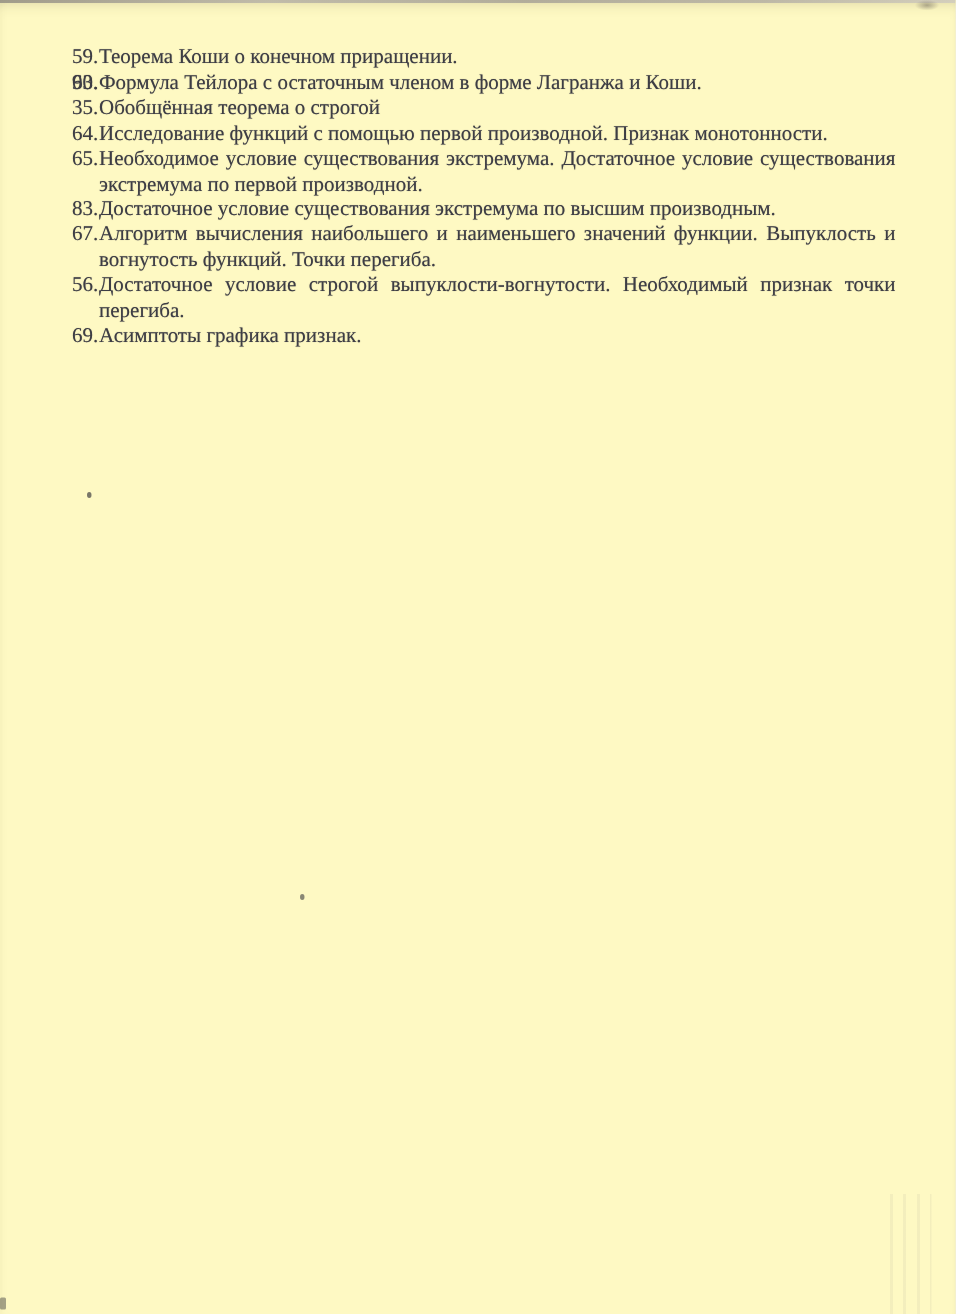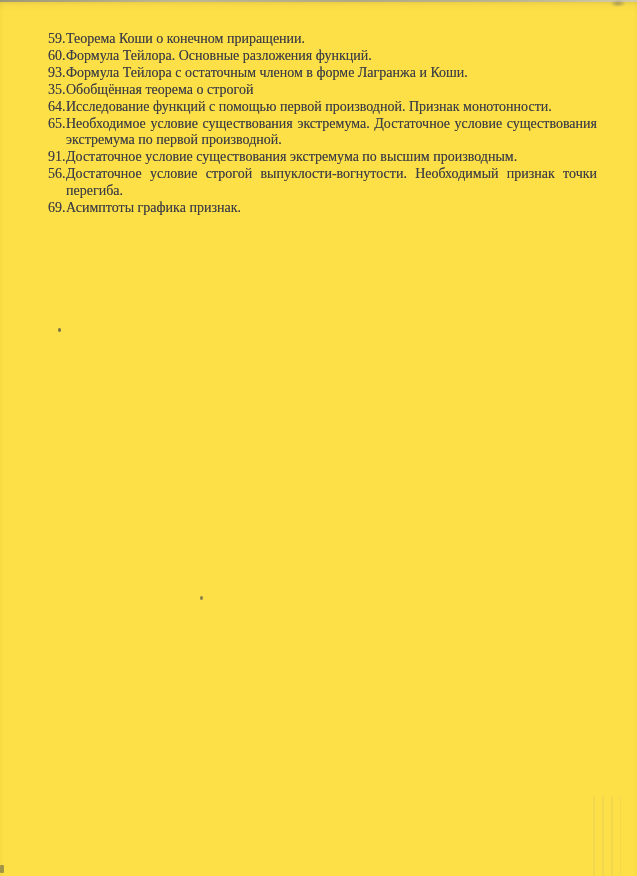--- a/index.html
+++ b/index.html
@@ -49,52 +49,55 @@
   .artifact-bottom-right {
     position: absolute; left: 593px; top: 796px; width: 28px; height: 80px;
     background: repeating-linear-gradient(90deg,
       rgba(158,152,140,0.14) 0 2px, rgba(0,0,0,0) 2px 9px);
     opacity: .8;
   }
 </style>
 </head>
 <body>
 
-<div class="scan-page" style="background-color: #fde047;">
+<div class="scan-page" style="background-color: #fef9c3;">
   <div class="top-edge-line"></div>
   <div class="smudge-top-right"></div>
 
   <div class="question-list" style="color: rgb(61, 61, 68);">
     <div class="question-item">
       <span class="q-num">59.</span>
       <span class="q-text">Теорема Коши о конечном приращении.</span>
     </div>
     <div class="question-item">
       <span class="q-num">60.</span>
-      <span class="q-text">Формула Тейлора. Основные разложения функций.</span>
     </div>
     <div class="question-item">
       <span class="q-num">93.</span>
       <span class="q-text">Формула Тейлора с остаточным членом в форме Лагранжа и Коши.</span>
     </div>
     <div class="question-item">
       <span class="q-num">35.</span>
       <span class="q-text">Обобщённая теорема о строгой</span>
     </div>
     <div class="question-item">
       <span class="q-num">64.</span>
       <span class="q-text">Исследование функций с помощью первой производной. Признак монотонности.</span>
     </div>
     <div class="question-item">
       <span class="q-num">65.</span>
       <span class="q-text">Необходимое условие существования экстремума. Достаточное условие существования экстремума по первой производной.</span>
     </div>
     <div class="question-item">
-      <span class="q-num">91.</span>
+      <span class="q-num">83.</span>
       <span class="q-text">Достаточное условие существования экстремума по высшим производным.</span>
+    </div>
+    <div class="question-item">
+      <span class="q-num">67.</span>
+      <span class="q-text">Алгоритм вычисления наибольшего и наименьшего значений функции. Выпуклость и вогнутость функций. Точки перегиба.</span>
     </div>
     <div class="question-item">
       <span class="q-num">56.</span>
       <span class="q-text">Достаточное условие строгой выпуклости-вогнутости. Необходимый признак точки перегиба.</span>
     </div>
     <div class="question-item">
       <span class="q-num">69.</span>
       <span class="q-text">Асимптоты графика признак.</span>
     </div>
   </div>

